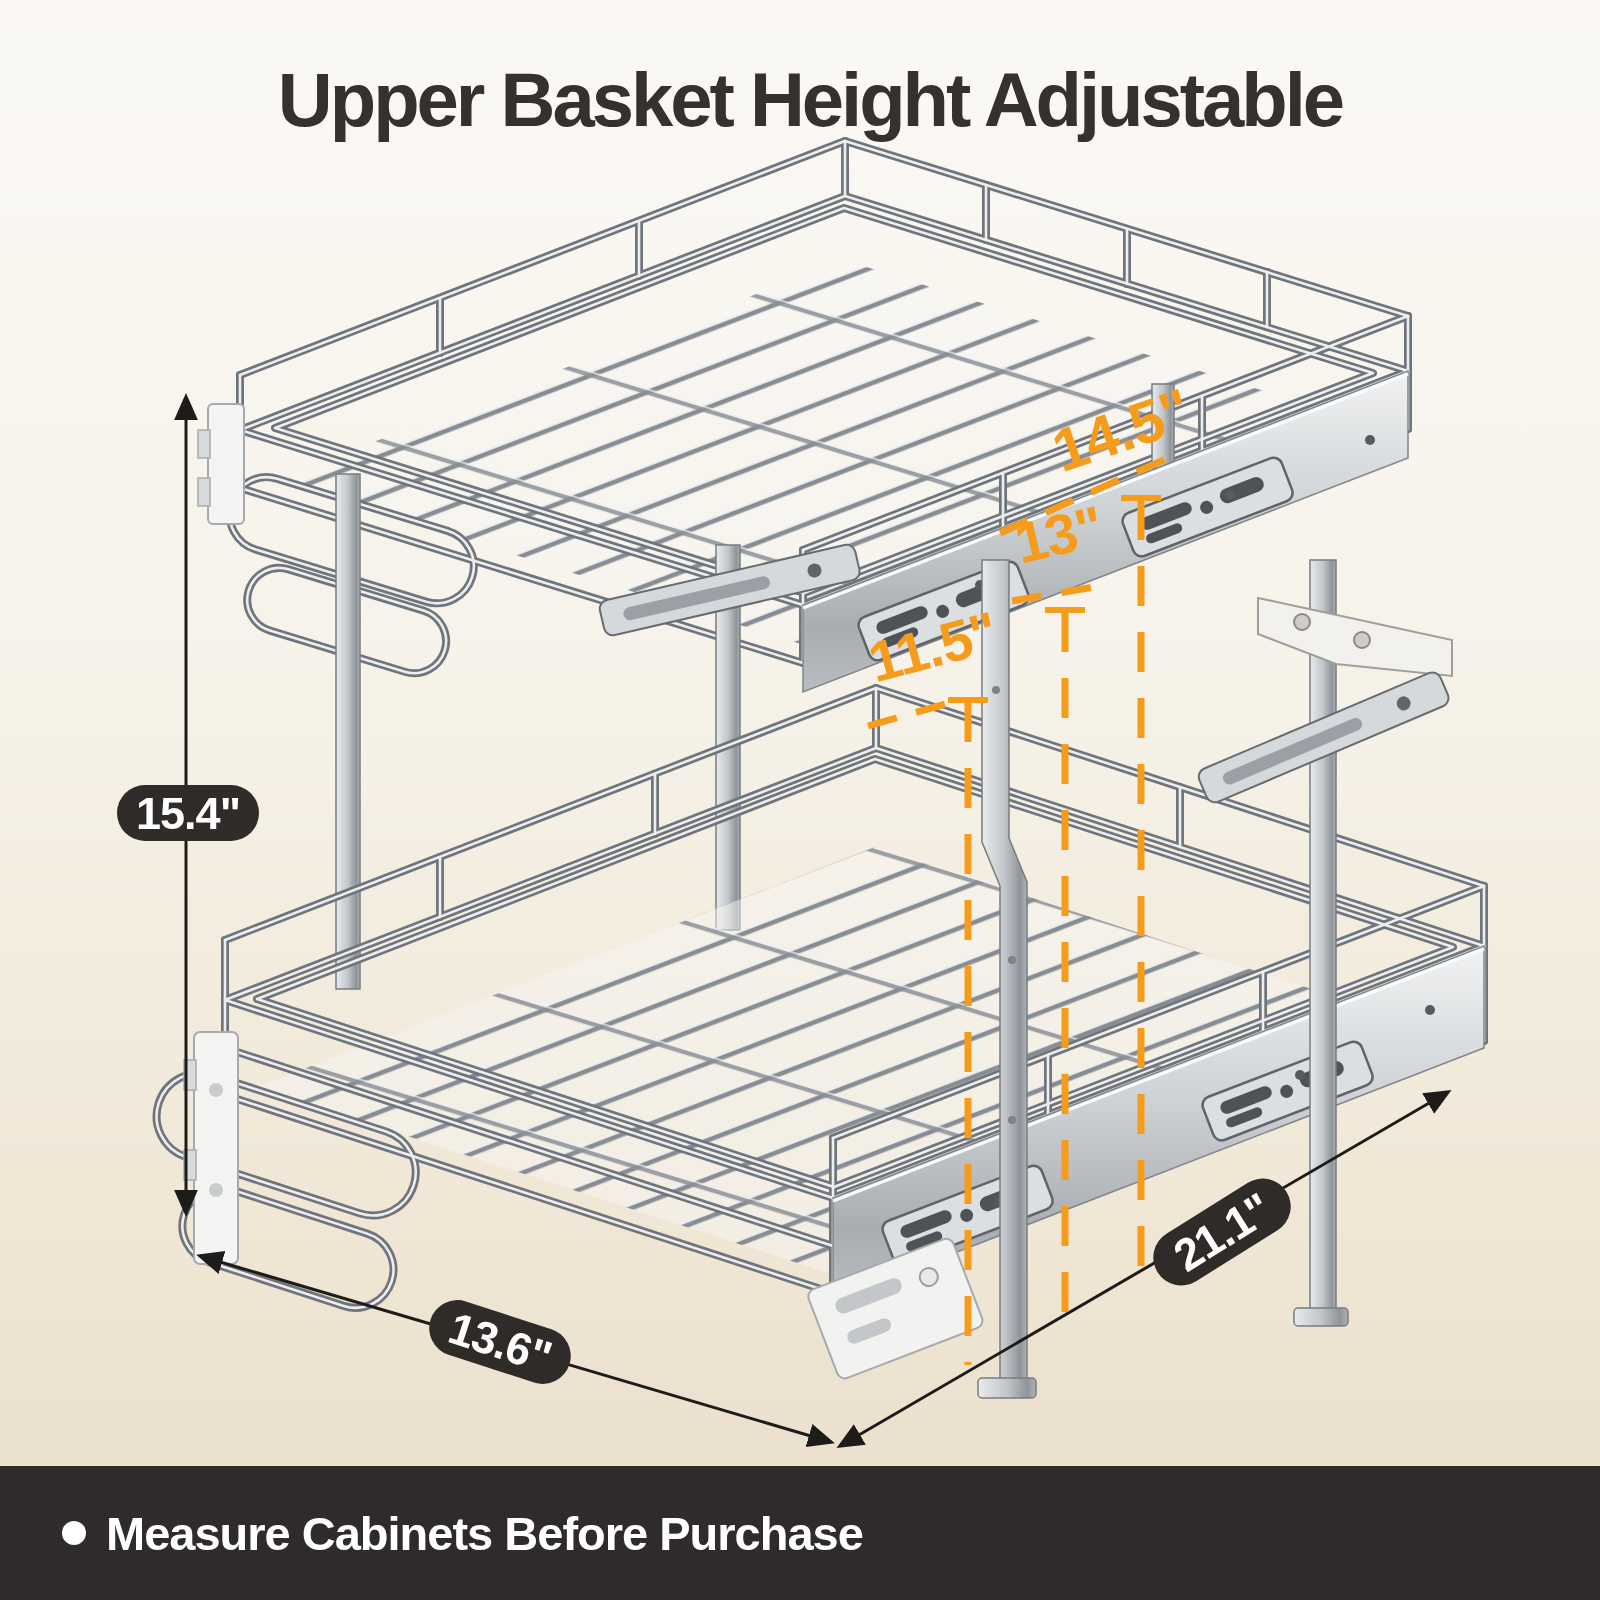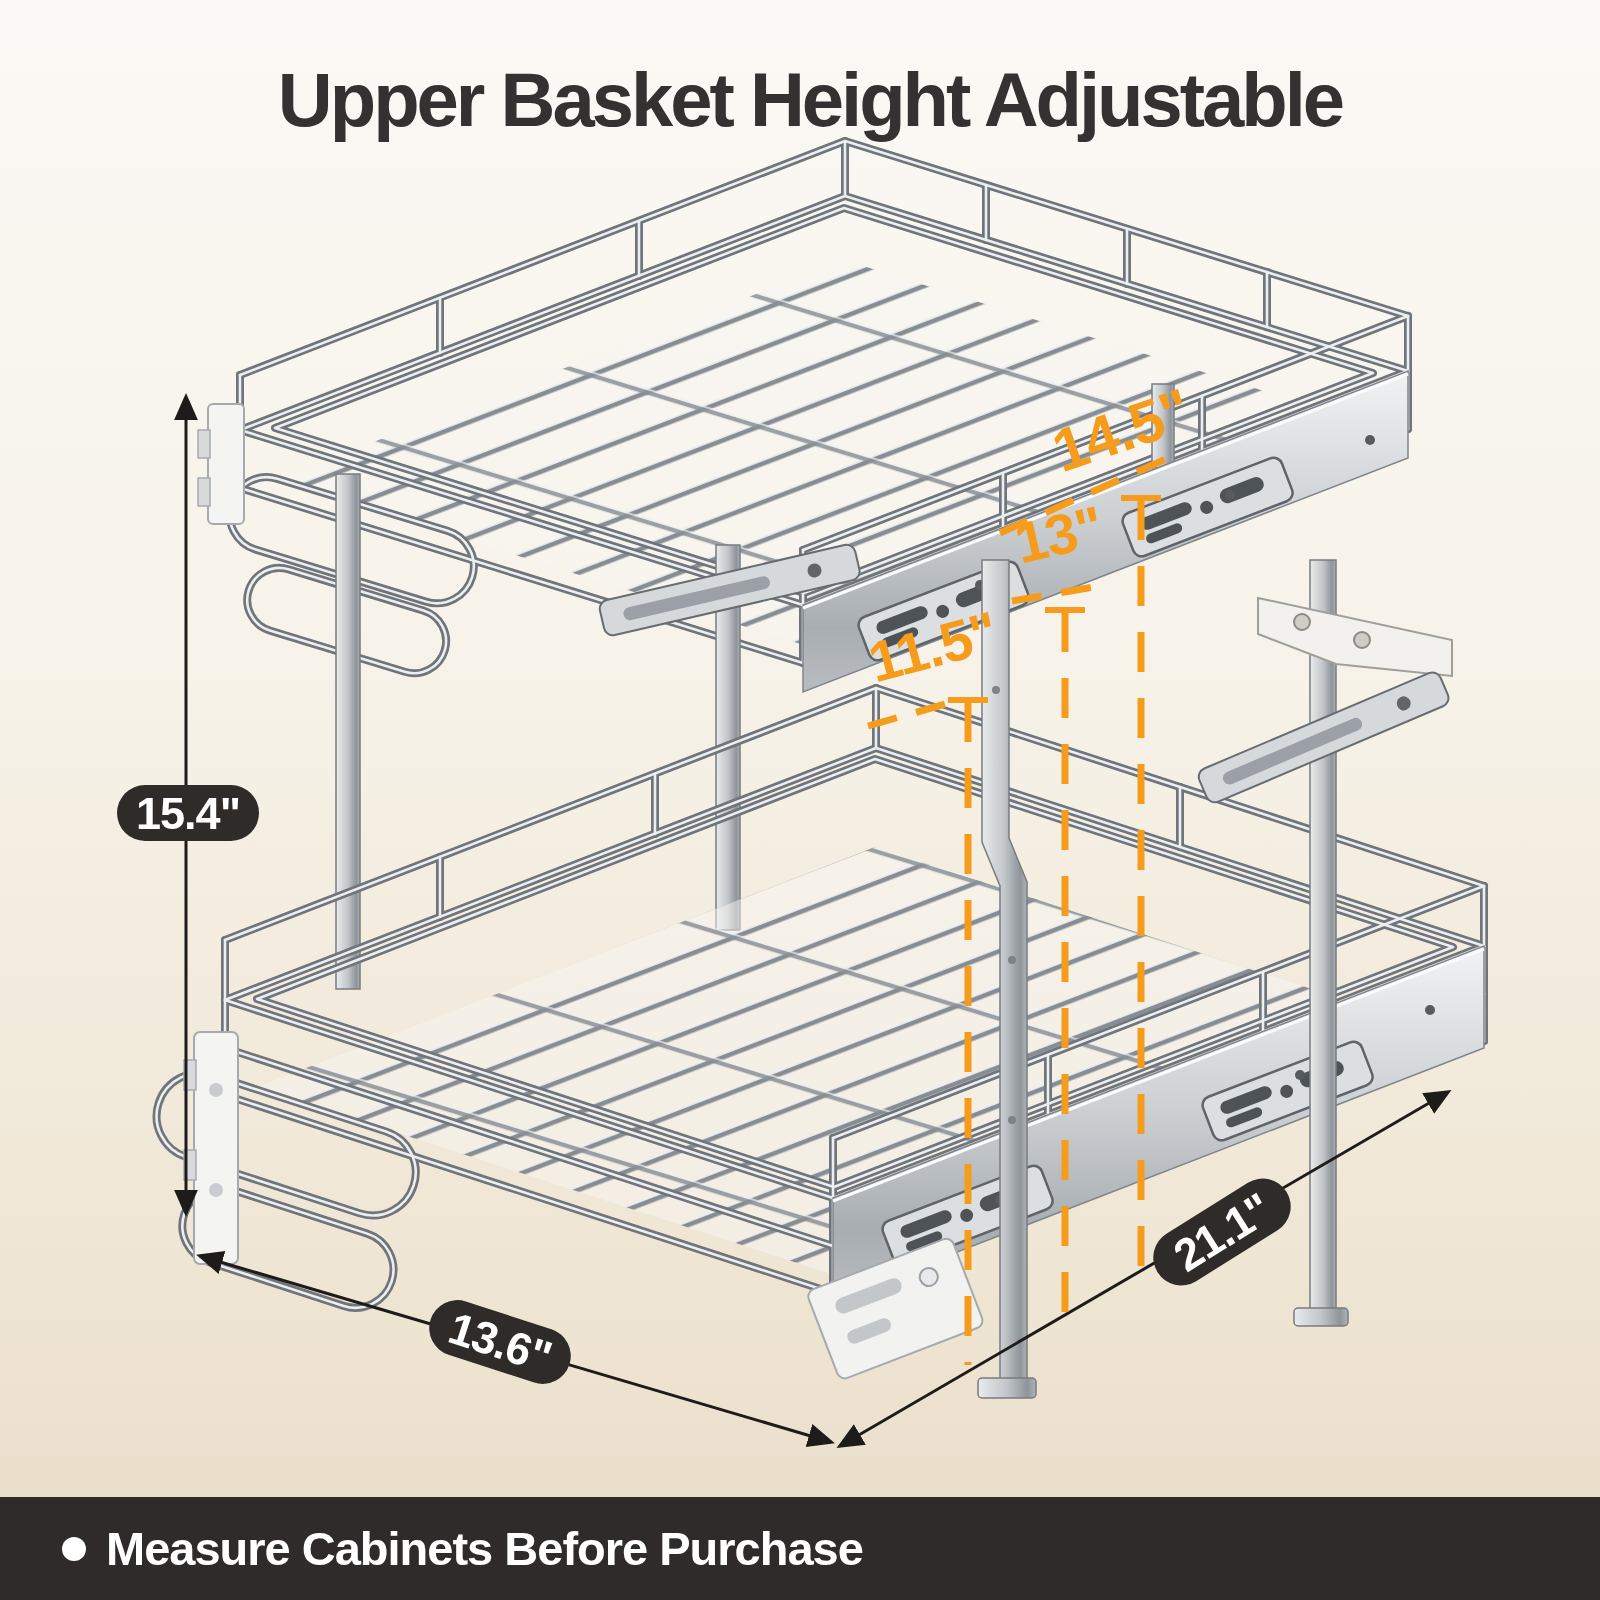--- a/index.html
+++ b/index.html
@@ -22,21 +22,21 @@
   .badge-txt{font-family:"Liberation Sans",sans-serif;font-size:45px;font-weight:bold;fill:#ffffff;text-anchor:middle;letter-spacing:-1px;}
   .orange-dash{stroke:#f59c1c;stroke-width:7;fill:none;stroke-dasharray:40 26;}
   .orange-conn{stroke:#f59c1c;stroke-width:7;fill:none;stroke-dasharray:30 20;}
   .orange-cap{stroke:#f59c1c;stroke-width:6;fill:none;}
   .orange-txt{font-family:"Liberation Sans",sans-serif;font-size:57px;font-weight:bold;fill:#f59c1c;text-anchor:middle;letter-spacing:-1px;}
   .band{fill:url(#railGrad);stroke:#7f858a;stroke-width:1.5;}
   .band-hi{stroke:#fafbfc;stroke-width:3;}
   .cap{fill:#f4f4f2;stroke:#a6aaae;stroke-width:2;}
   .post{fill:url(#postGrad);stroke:#777c81;stroke-width:1.5;}
   footer{
-    position:absolute;left:0;bottom:0;width:1600px;height:103px;
+    position:absolute;left:0;bottom:0;width:1600px;height:134px;
     background:#2f2b2a;display:flex;align-items:center;justify-content:space-between;
     padding:0 46px 0 62px;box-sizing:border-box;
   }
   .note{display:flex;align-items:center;gap:20px;color:#ffffff;font-size:47px;font-weight:bold;letter-spacing:-1px;white-space:nowrap;}
   .dot{width:24px;height:24px;border-radius:50%;background:#ffffff;flex:0 0 auto;}
 </style>
 </head>
 <body>
 
 <div class="stage">

